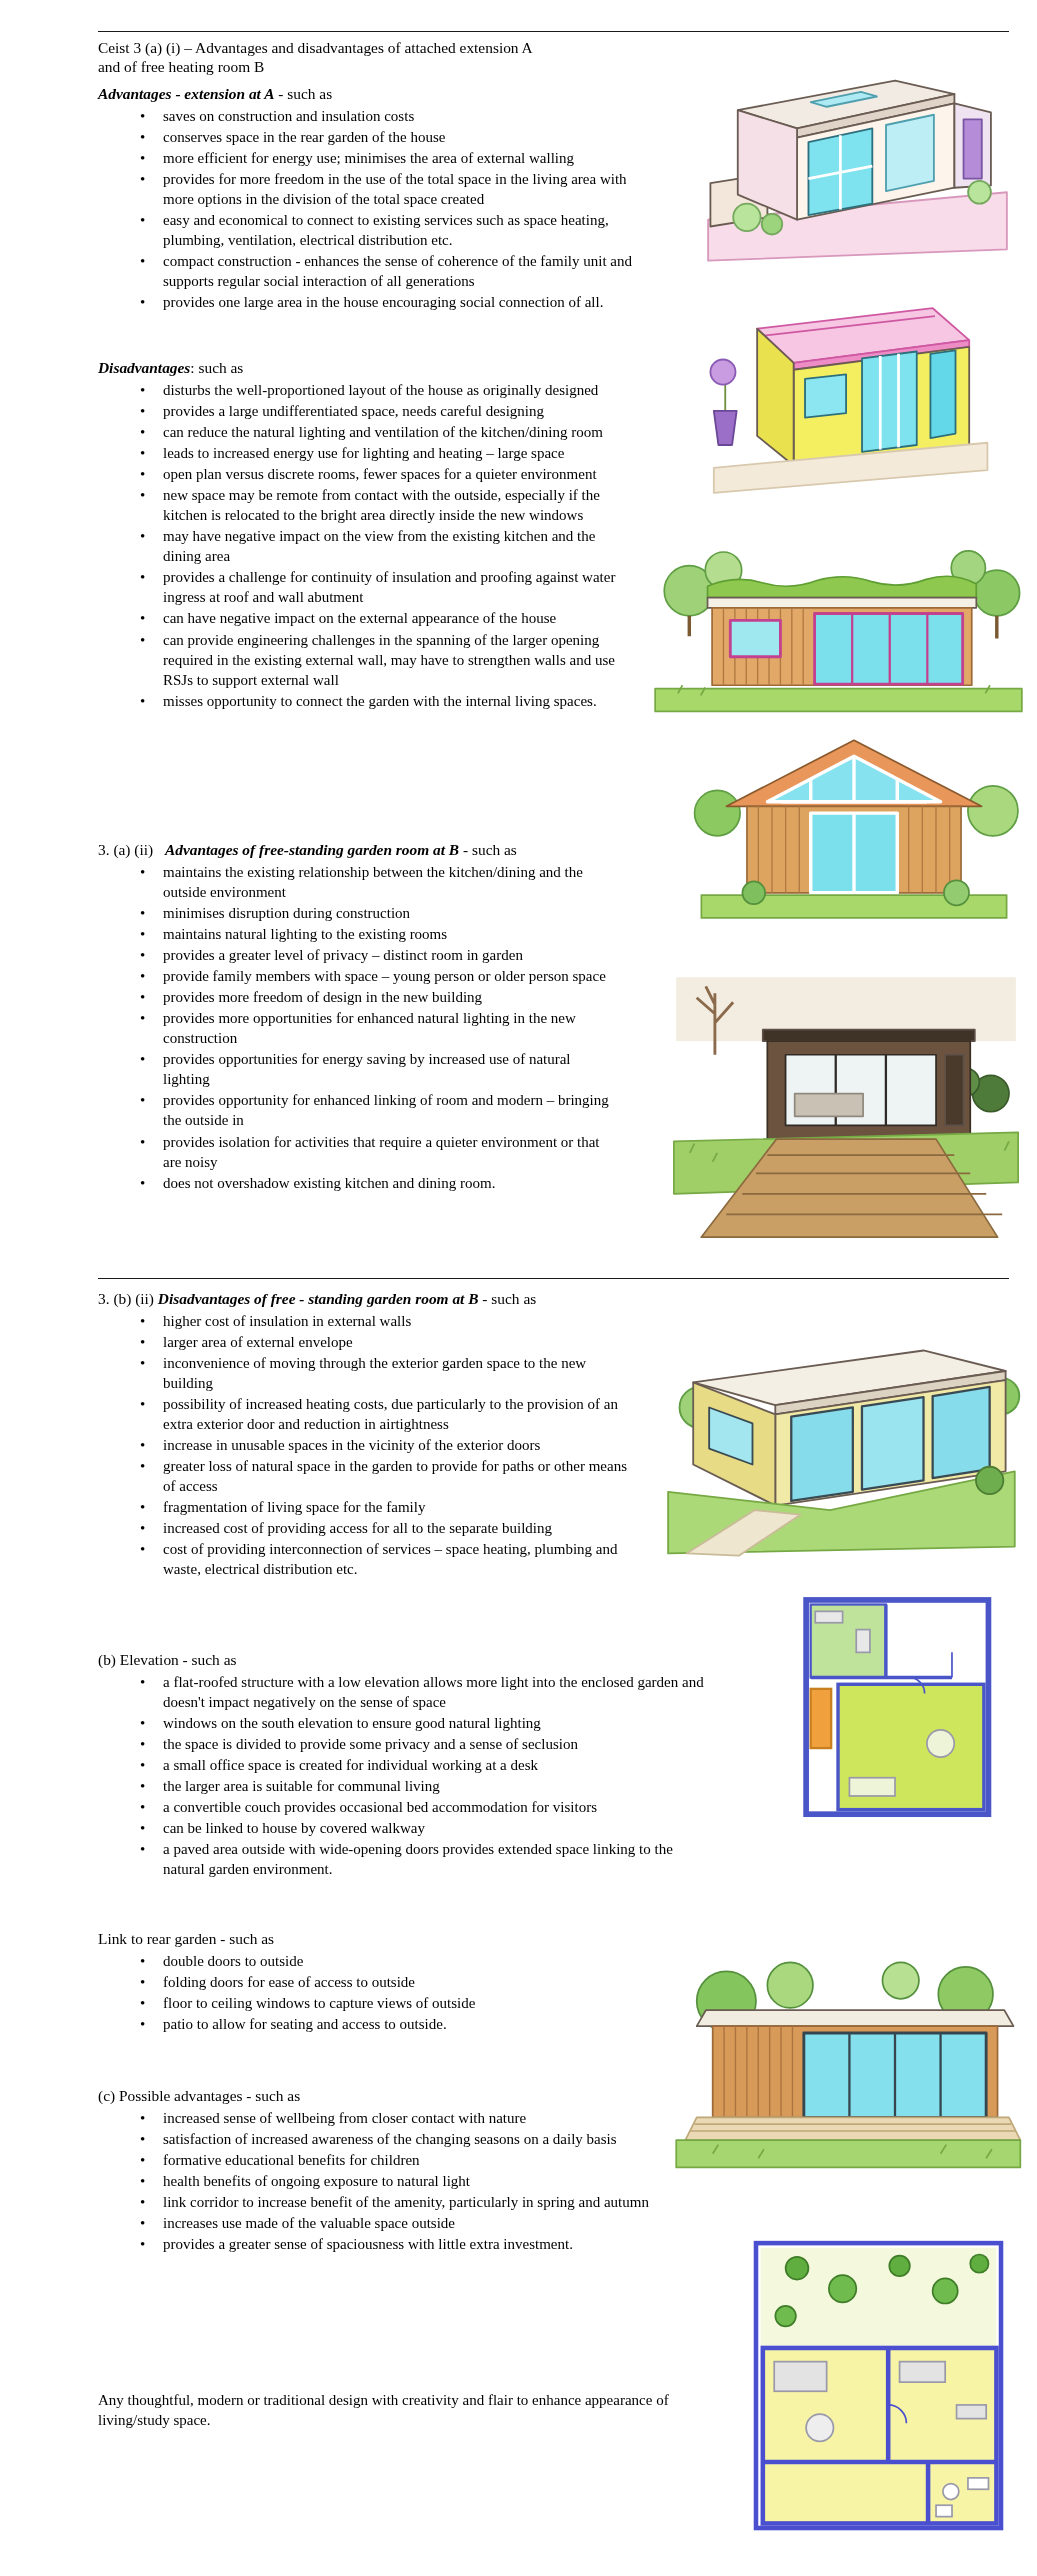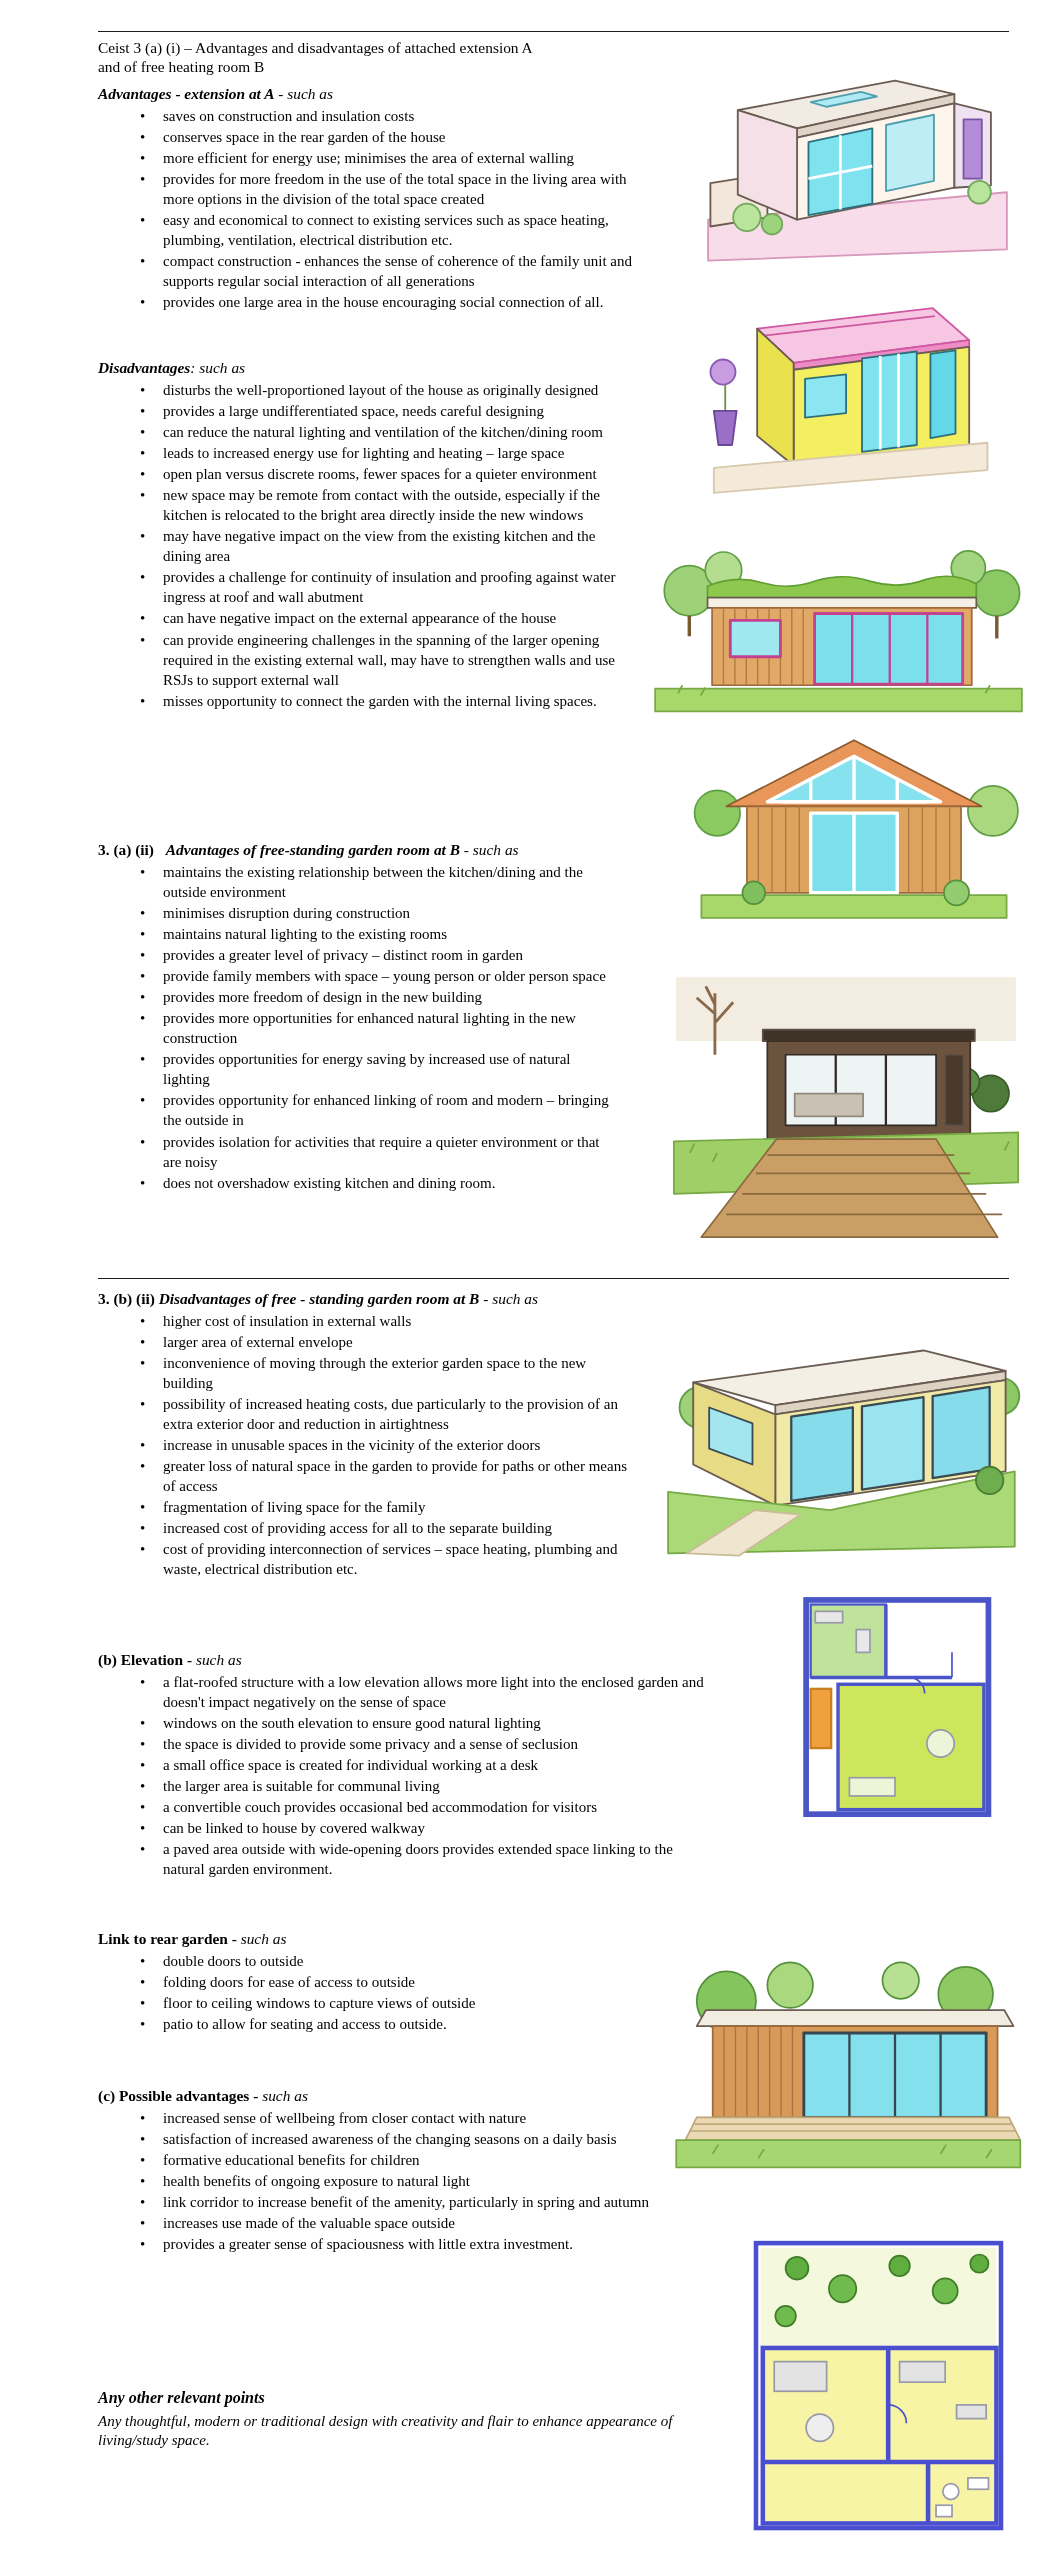--- a/index.html
+++ b/index.html
@@ -3,23 +3,23 @@
 <meta charset="utf-8">
 <style>
   html,body{margin:0;padding:0;}
   body{
     width:1037px;height:2576px;position:relative;background:#ffffff;
     font-family:"Liberation Serif",serif;color:#000;
   }
   .rule{position:absolute;left:98px;width:911px;height:0;border-top:1.1px solid #1a1a1a;}
   .sec{position:absolute;left:98px;}
   .heading{font-size:15.4px;line-height:19.4px;margin-bottom:2.3px;}
-  .b{font-weight:bold;}
+  .b{font-weight:normal;}
   .bi{font-weight:bold;font-style:italic;}
-  .i{font-style:italic;}
+  .i{}
   .gap{padding-left:8px;}
   ul.bullets{list-style:none;margin:0;padding:0;}
   ul.bullets li{position:relative;padding-left:65px;font-size:15px;line-height:20px;margin:1.1px 0;}
   ul.bullets li::before{content:"\2022";position:absolute;left:42px;top:0;}
   .title-line{font-size:15.4px;line-height:19.4px;font-weight:normal;}
   .note{font-size:15px;line-height:19.4px;margin-top:3.4px;}
   .footer-heading{font-size:16px;line-height:20.5px;}
   .illus{position:absolute;}
   .illus svg{width:100%;height:100%;display:block;}
 </style>
@@ -146,21 +146,20 @@
         <li>satisfaction of increased awareness of the changing seasons on a daily basis</li>
         <li>formative educational benefits for children</li>
         <li>health benefits of ongoing exposure to natural light</li>
         <li>link corridor to increase benefit of the amenity, particularly in spring and autumn</li>
         <li>increases use made of the valuable space outside</li>
         <li>provides a greater sense of spaciousness with little extra investment.</li>
       </ul>
   </div>
 
   <div class="sec" style="top:2388px;width:616px">
-    <div class="bi footer-heading">Any other relevant points</div>
     <div class="i note">Any thoughtful, modern or traditional design with creativity and flair to enhance appearance of living/study space.</div>
   </div>
 
   <div class="illus" style="left:699px;top:46px;width:317px;height:223px" aria-label="attached extension A sketch">
     <svg viewBox="0 0 278 195">
       <g stroke="#6a5c52" stroke-width="1.6" stroke-linejoin="round">
         <path d="M8,152 L270,128 L270,178 L8,188 Z" fill="#f8dcea" stroke="#d898bc"></path>
         <path d="M10,120 L60,112 L60,150 L10,158 Z" fill="#f3e6da"></path>
         <path d="M34,56 L172,30 L224,42 L86,72 Z" fill="#f2ebe4"></path>
         <path d="M86,72 L224,42 L224,50 L86,80 Z" fill="#e0d4c8"></path>

